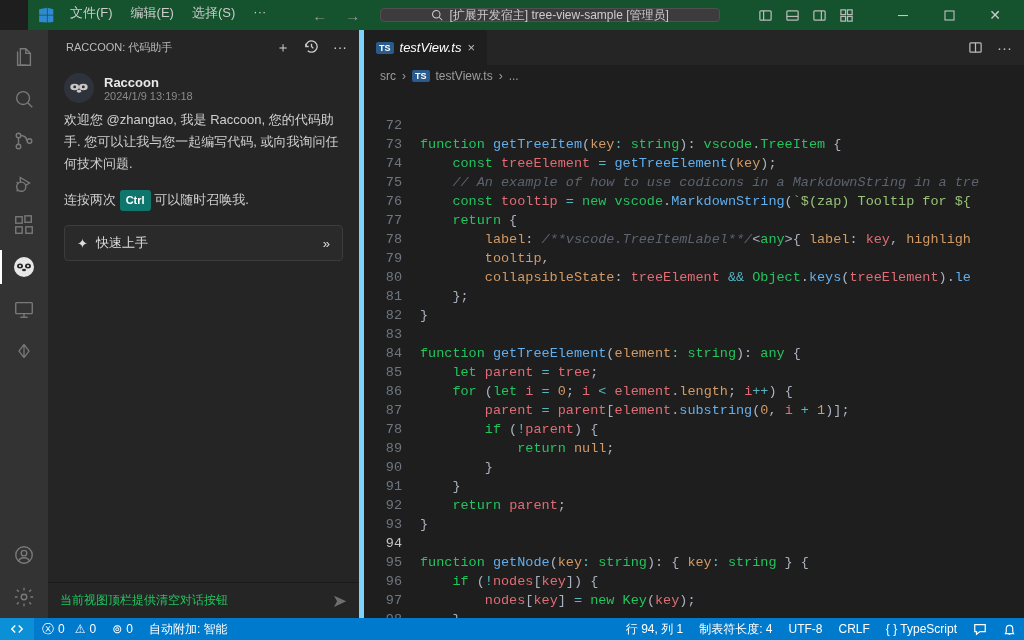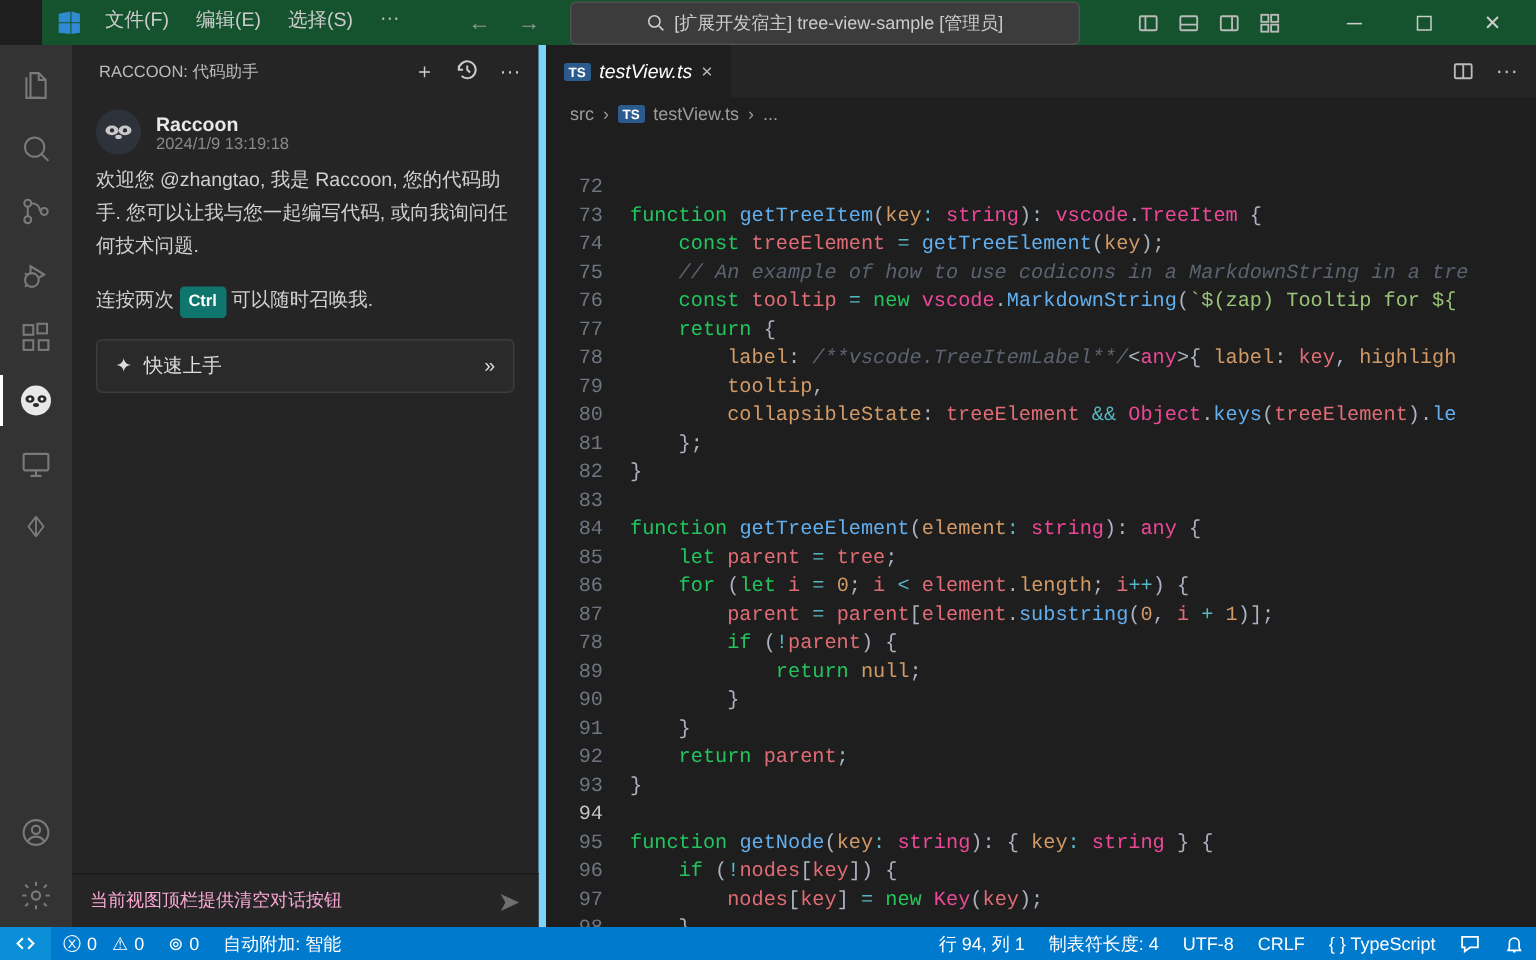--- a/index.html
+++ b/index.html
@@ -3,21 +3,21 @@
 <meta charset="utf-8">
 <style>
   * { margin:0; padding:0; box-sizing:border-box; }
   html,body { width:1024px; height:640px; background:#1e1e1e; color:#cccccc; font-family:"Segoe UI",Arial,sans-serif; font-size:13px; overflow:hidden; }
   .titlebar { height:30px; background:#14532d; display:flex; color:#cccccc;margin-left:28px; }
   .titlebar .logo { width:34px; display:flex; justify-content:center; align-items:center; }
   .menu-items { display:flex; gap:2px; }
   .menu-item { padding:4px 8px; cursor:pointer; }
   .titlebar .center { flex:1; display:flex; justify-content:center; align-items:center; gap:10px; }
   .nav-arrows { display:flex; gap:18px; font-size:15px; color:#999; margin-right:10px;}
-  .searchbox { width:340px; height:29px; background:#3c3c3c; border:1px solid #505050; border-radius:4px; display:flex; align-items:center; justify-content:center; font-size:12px; color:#cccccc; }
+  .searchbox { width:340px; height:14px; background:#3c3c3c; border:1px solid #505050; border-radius:4px; display:flex; align-items:center; justify-content:center; font-size:12px; color:#cccccc; }
   .title-controls { display:flex; align-items:center; gap:10px; padding-right:6px;}
   .layout-icons { display:flex; gap:12px; margin-right:16px; font-size:15px; color:#bbb;}
   .win-controls { display:flex; gap:0; }
   .win-btn { width:46px; height:30px; display:flex; align-items:center; justify-content:center; color:#ccc; font-size:14px;}
   .body-area { display:flex; height:calc(640px - 30px - 22px); }
   .activitybar { width:48px; background:#333333; display:flex; flex-direction:column; align-items:center; padding-top:6px; }
   .act-icon { width:48px; height:42px; display:flex; align-items:center; justify-content:center; color:#7a7a7a; font-size:20px; position:relative;}
   .act-icon.active { color:#fff; }
   .act-icon.active::before { content:""; position:absolute; left:0; top:4px; bottom:4px; width:2px; background:#fff; }
   .act-spacer { flex:1; }
@@ -27,41 +27,41 @@
   .raccoon-body { padding:8px 16px; overflow:auto; flex:1;}
   .msg-head { display:flex; align-items:center; gap:10px; margin-bottom:6px;}
   .avatar { width:30px; height:30px; border-radius:50%; background:#2e333b; display:flex; align-items:center; justify-content:center; }
   .msg-name { font-weight:bold; color:#e8e8e8; font-size:13px;}
   .msg-time { font-size:11px; color:#8a8a8a;}
   .msg-text { font-size:13px; color:#d0d0d0; line-height:1.7; margin-bottom:14px;}
   .kbd { display:inline-block; background:#0f766e; color:#fff; border-radius:3px; padding:1px 6px; font-size:11px; font-weight:bold;}
   .quickstart { border:1px solid #3c3c3c; border-radius:4px; padding:8px 12px; display:flex; align-items:center; justify-content:space-between; color:#ddd; font-size:13px; background:#2a2a2b;}
   .quickstart .left { display:flex; align-items:center; gap:8px;}
   .sidebar-input { height:36px; border-top:1px solid #1b1b1b; display:flex; align-items:center; padding:0 12px; background:#252526;}
-  .sidebar-input .hint { flex:1; color:#f9a8d4; font-size:12px;}
+  .sidebar-input .hint { flex:1; color:#22c55e; font-size:12px;}
   .sidebar-input .send { color:#6f6f6f; font-size:18px;}
   .editor-area { flex:1; background:#1e1e1e; display:flex; flex-direction:column; }
   .tabs { height:35px; background:#252526; display:flex; align-items:stretch; }
   .tab { display:flex; align-items:center; gap:6px; padding:0 12px; background:#1e1e1e; color:#fff; font-size:13px; border-right:1px solid #252526; font-style:italic;}
   .tab .ts-badge { background:#2b5a8c; color:#fff; font-size:9px; font-weight:bold; padding:1px 3px; border-radius:2px; font-style:normal;}
   .tab-close { color:#bbb; font-size:13px; font-style:normal;}
   .tabs-spacer { flex:1;}
   .tabs-actions { display:flex; align-items:center; gap:14px; padding-right:12px; color:#bbb; font-size:15px;}
   .breadcrumb { height:22px; display:flex; align-items:center; padding-left:16px; font-size:12px; color:#9d9d9d; gap:6px;}
   .breadcrumb .ts-badge { background:#2b5a8c; color:#fff; font-size:9px; font-weight:bold; padding:1px 3px; border-radius:2px;}
   .code-scroll { flex:1; overflow:hidden; position:relative;margin-top:29px;}
   .code { font-family:Consolas,"Courier New",monospace; font-size:13.5px; line-height:19px; }
   .code-line { display:flex; white-space:pre;}
   .gutter { width:56px; text-align:right; padding-right:18px; color:#6e7681;}
   .gutter.cur { color:#c6c6c6;}
   .ln { }
   .kw { color:#22c55e; }
   .fn { color:#61afef; }
   .pr { color:#d19a66; }
-  .ty { color:#ec4899; }
+  .ty { color:#22c55e; }
   .op { color:#56b6c2; }
   .st { color:#98c379; }
   .cm { color:#5c6370; font-style:italic;}
   .nm { color:#d19a66;}
   .pl { color:#abb2bf; }
   .va { color:#e06c75; }
   .statusbar { height:22px; background:#007acc; color:#fff; display:flex; align-items:center; font-size:12px;}
   .sb-remote { background:#0b8fd6; height:22px; width:34px; display:flex; align-items:center; justify-content:center;}
   .sb-item { padding:0 8px; display:flex; align-items:center; gap:4px;}
   .sb-spacer { flex:1;}

